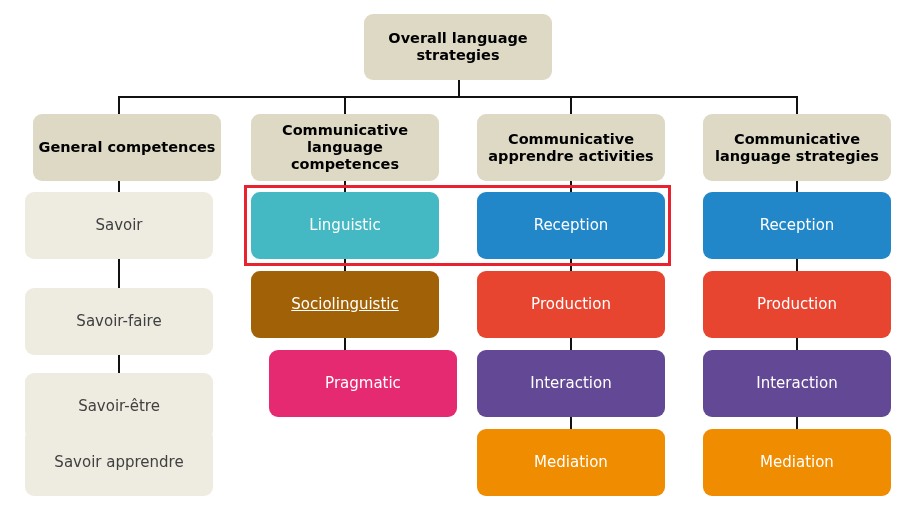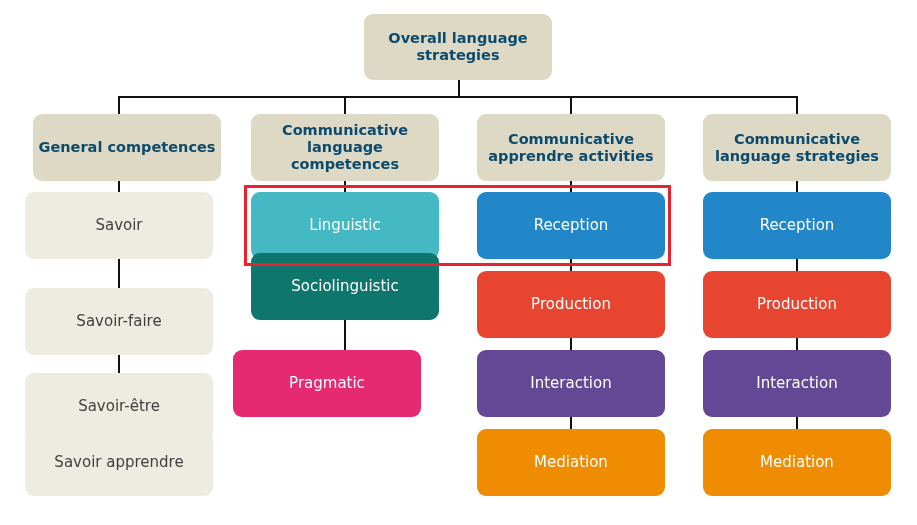--- a/index.html
+++ b/index.html
@@ -1,21 +1,21 @@
 <!DOCTYPE html>
 <html><head>
 <meta charset="utf-8">
 <style>
   html, body { margin: 0; padding: 0; background: #ffffff; }
   body { width: 917px; height: 525px; position: relative; overflow: hidden;
          font-family: "DejaVu Sans", "Liberation Sans", sans-serif; }
   .box { position: absolute; width: 188px; height: 67px; border-radius: 9px;
          display: flex; align-items: center; justify-content: center; text-align: center;
          font-size: 15px; line-height: 17px; box-sizing: border-box; padding: 0 4px; }
-  .hdr { background: #ddd9c4; color: #0c4a6e; font-weight: bold; font-size: 14.5px; text-align: center; }
+  .hdr { background: #ddd9c4; color: #000000; font-weight: bold; font-size: 14.5px; text-align: center; }
   .light { background: #eeebe0; color: #404040; font-size: 15px; }
   .colored { color: #ffffff; font-size: 15px; justify-content: center; }
   .vline { position: absolute; width: 1.5px; background: #111; }
   .hline { position: absolute; height: 1.5px; background: #111; }
   .highlight { position: absolute; border: 3px solid #e8232f; box-sizing: border-box; pointer-events: none; }
 </style>
 </head>
 <body>
 
 <div class="vline" style="left:458px; top:80px; height:17px;"></div>
@@ -51,24 +51,24 @@
     <span>Savoir apprendre</span>
   </div>
 
 <div class="box hdr" style="left:251px; top:114px; flex-direction:column;">
   <span>Communicative</span>
   <span>language competences</span>
 </div>
 <div class="box colored" style="left:251px; top:192px; background:#45b9c3;">
     <span>Linguistic</span>
   </div>
-<div class="box colored" style="left:251px; top:253px; background:#0f766e;">
+<div class="box colored" style="left:251px; top:271px; background:#a16207;text-decoration:underline;">
     <span>Sociolinguistic</span>
   </div>
-<div class="box colored" style="left:233px; top:350px; background:#e62a72;">
+<div class="box colored" style="left:269px; top:350px; background:#e62a72;">
     <span>Pragmatic</span>
   </div>
 
 <div class="box hdr" style="left:477px; top:114px; flex-direction:column;">
   <span>Communicative</span>
   <span>apprendre activities</span>
 </div>
 <div class="box colored" style="left:477px; top:192px; background:#2287c9;">
     <span>Reception</span>
   </div>

